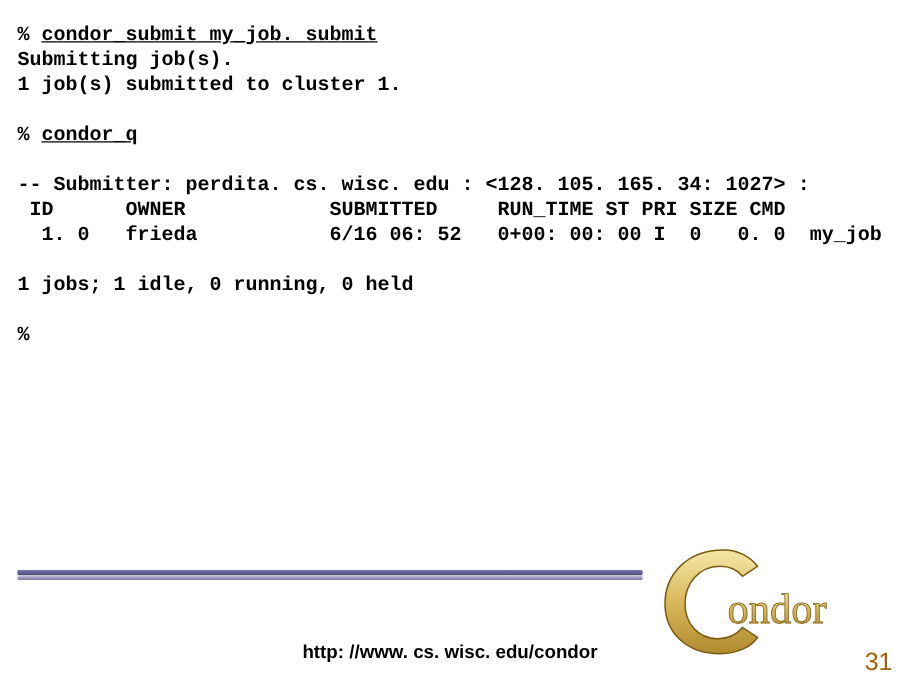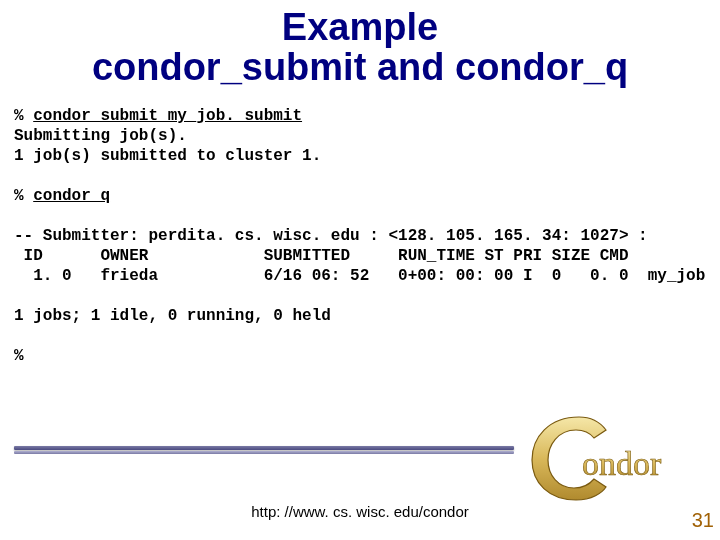--- a/index.html
+++ b/index.html
@@ -59,49 +59,45 @@
     border-radius: 1px;
   }
   .footer-url {
     position: absolute;
     bottom: 28px;
     left: 0;
     width: 720px;
     text-align: center;
     font-family: "Comic Sans MS", "Comic Sans", cursive, sans-serif;
     font-size: 15px;
-    font-weight: normal;
+    font-weight: bold;
     color: #000;
   }
   .page-num {
     position: absolute;
     right: 6px;
     bottom: 16px;
     font-family: Arial, sans-serif;
     font-size: 20px;
     color: #a16207;
   }
   .logo {
     position: absolute;
     right: 36px;
-    bottom: 43px;
+    bottom: 30px;
     width: 160px;
     height: 100px;
   }
   .logo svg { width: 100%; height: 100%; }
 </style>
 </head>
 <body>
 
 <div class="slide">
 
-  <div class="title">
-    <span>Example</span><br>
-    <span>condor_submit and condor_q</span>
-  </div>
 
   <div class="code-block"><span>% </span><span class="cmd">condor_submit my_job. submit</span>
 <span>Submitting job(s).</span>
 <span>1 job(s) submitted to cluster 1.</span>
 
 <span>% </span><span class="cmd">condor_q</span>
 
 <span>-- Submitter: perdita. cs. wisc. edu : &lt;128. 105. 165. 34: 1027&gt; :</span>
 <span> ID      OWNER            SUBMITTED     RUN_TIME ST PRI SIZE CMD</span>
 <span>  1. 0   frieda           6/16 06: 52   0+00: 00: 00 I  0   0. 0  my_job</span>

